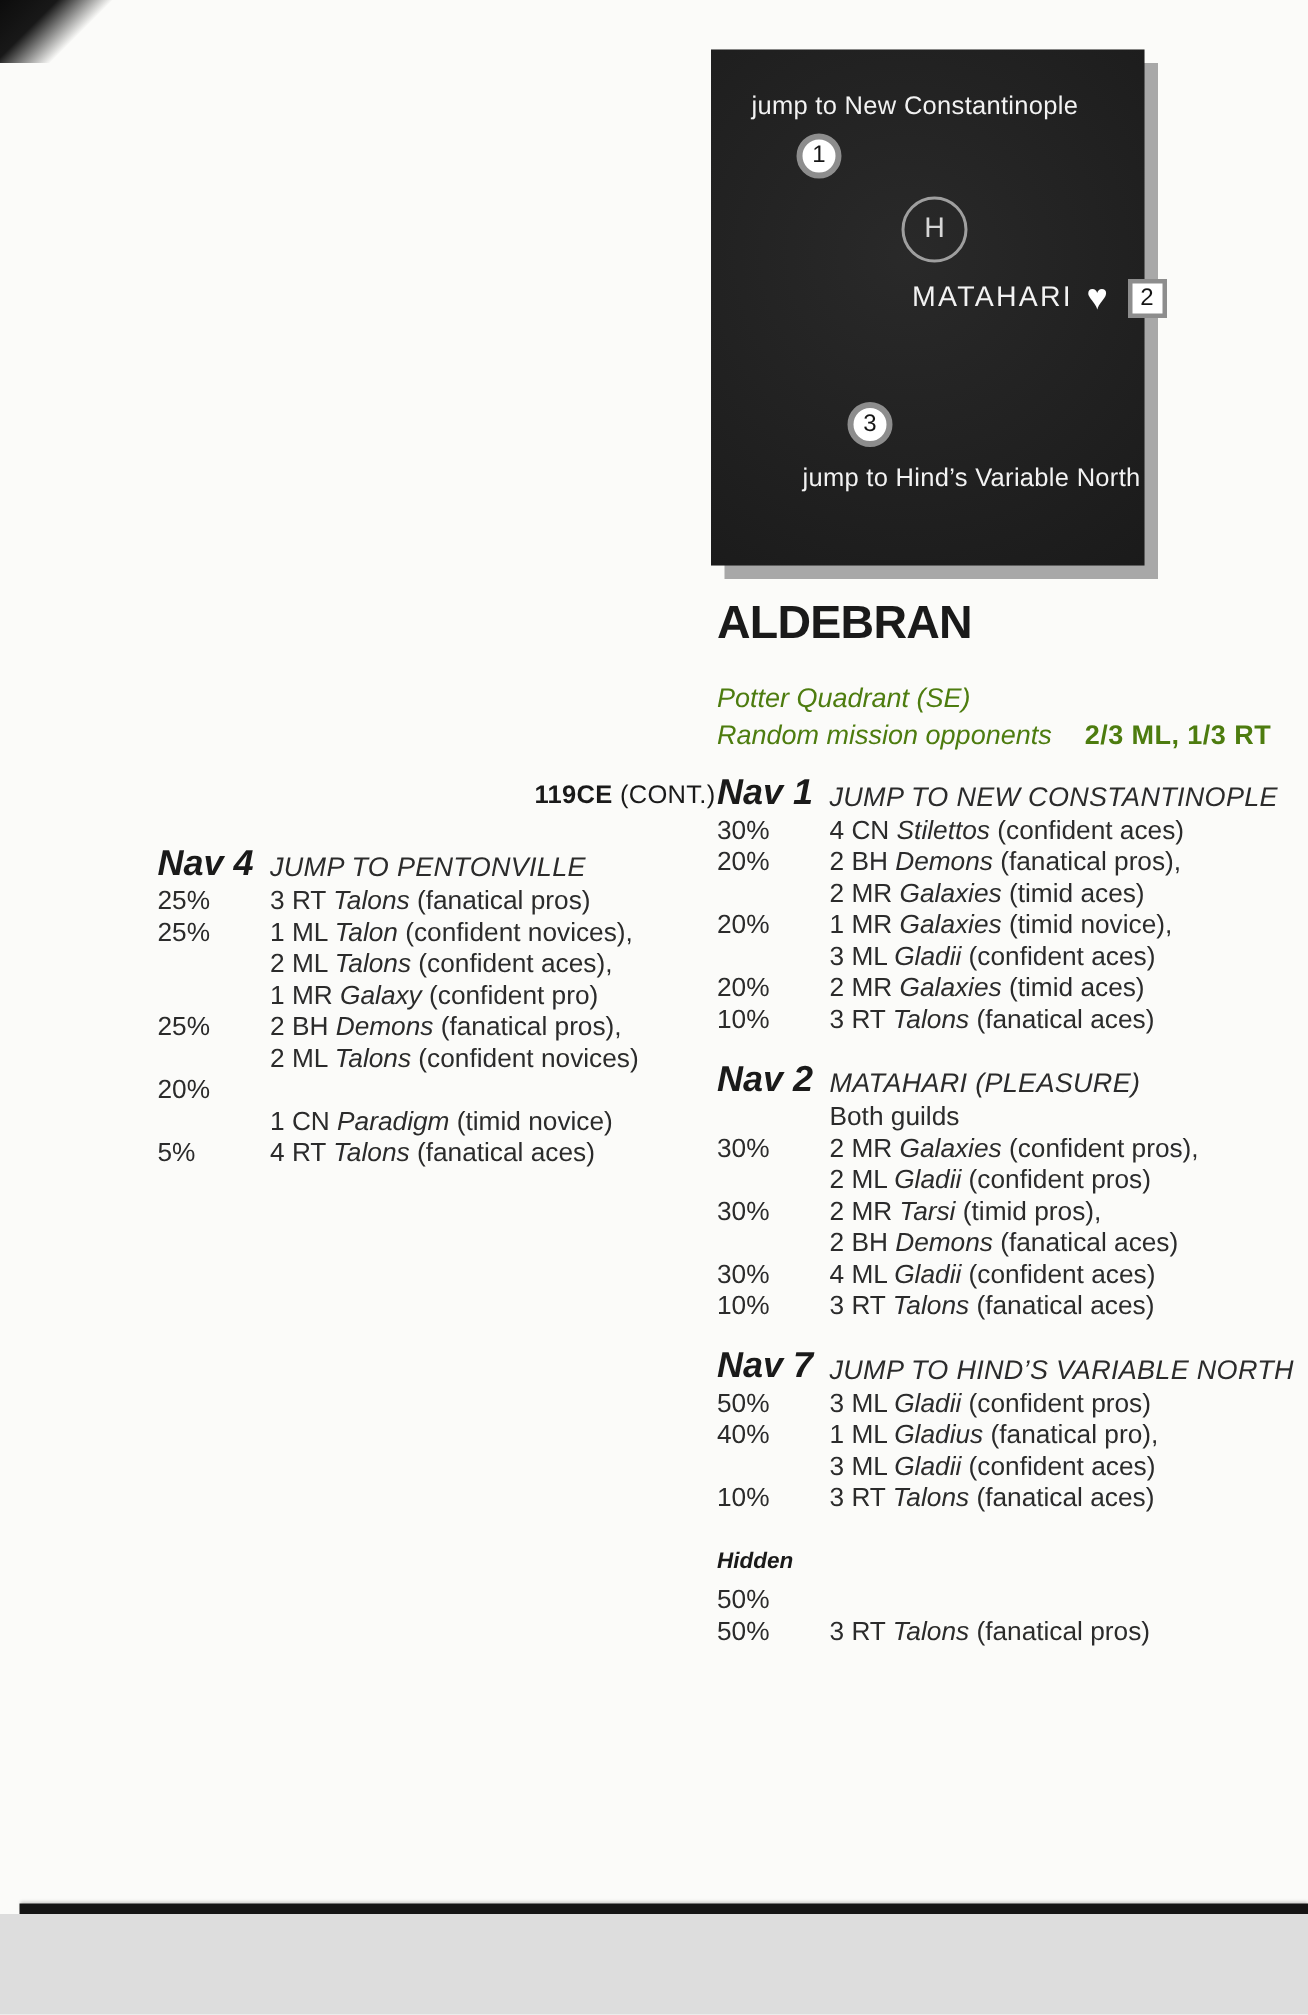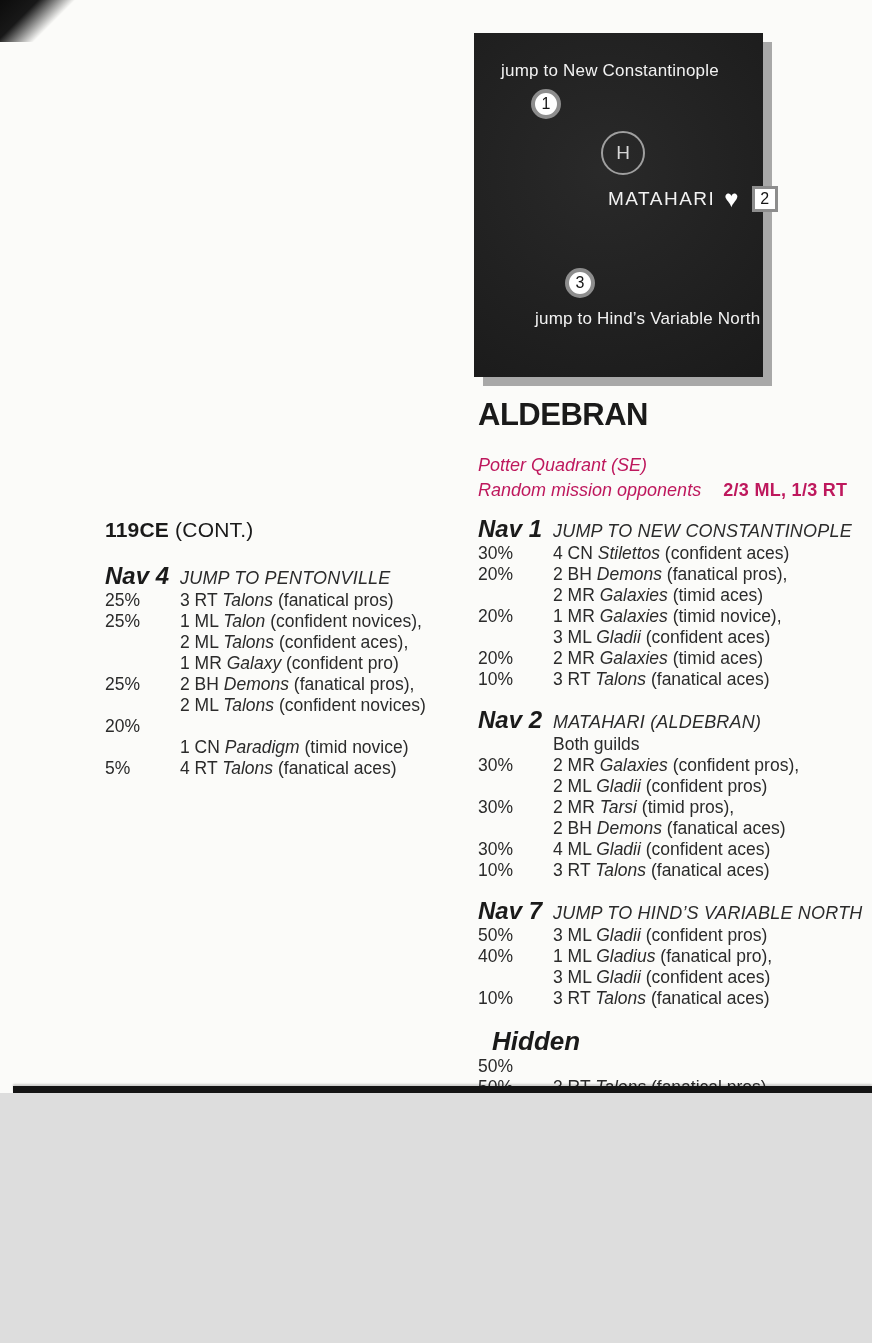--- a/index.html
+++ b/index.html
@@ -2,21 +2,21 @@
 <html style="--paper: #fbfbf9; --ink: #2b2b2b; --heading-ink: #1a1a1a; --map-bg: #1e1e1e; --map-text: #f2f2f2; --ring-gray: #8d8d8d; --shadow-gray: #a8a8a8;"><head>
 <meta charset="utf-8">
 <style>
   :root{
     --paper:#fbfbf9; --ink:#2b2b2b; --heading-ink:#1a1a1a;
     --map-bg:#1e1e1e; --map-text:#f2f2f2; --ring-gray:#8d8d8d; --shadow-gray:#a8a8a8;
   }
   html,body{margin:0;padding:0;}
   body{background:#ddd;}
   .page{
-    position:relative; width:872px; height:1093px; overflow:hidden;
+    position:relative; width:872px; height:1276px; overflow:hidden;
     background:var(--paper); color:var(--ink);
     font-family:"Liberation Sans", sans-serif;
   }
 
   
   .corner-wedge{
     position:absolute; left:0; top:0; width:95px; height:42px;
     background:linear-gradient(135deg, rgba(12,12,12,1) 0%, rgba(12,12,12,.95) 28%, rgba(12,12,12,0) 55%);
   }
   .bottom-bar{
@@ -56,43 +56,43 @@
     background:#fff; border:3px solid var(--ring-gray); color:#151515;
     display:flex; align-items:center; justify-content:center; font-size:16px; line-height:1;
   }
 
   
   .system{position:absolute; left:478px; top:396px; width:394px;}
   .system-title{
     margin:0; font-size:31px; line-height:37px; font-weight:bold;
     letter-spacing:-.5px; color:var(--heading-ink);
   }
-  .system-meta{margin-top:20px; font-style:italic; font-size:18px; line-height:25px; color:#be185d;}
+  .system-meta{margin-top:20px; font-style:italic; font-size:18px; line-height:25px; color:#4d7c0f;}
   .opp-line{white-space:nowrap;}
   .opp-value{font-style:normal; font-weight:bold; margin-left:17px; letter-spacing:.3px;}
 
   
   .col{position:absolute;}
   .left-col{left:105px; top:519px; width:372px;}
   .right-col{left:478px; top:518px; width:394px;}
   .col-heading{
-    margin:0 0 24px 0; font-size:21px; line-height:22px;
-    font-weight:normal; color:var(--heading-ink); letter-spacing:.2px;
+    margin:0 0 24px 0; font-size:17px; line-height:22px;
+    font-weight:normal; color:var(--heading-ink); letter-spacing:.2px;text-align:right;
   }
   .col-heading .b{font-weight:bold;}
 
   .nav-section{margin-bottom:19px;}
   .nav-header{display:flex; line-height:22px; margin-bottom:1px;}
   .nav-label{
     width:75px; flex:none; font-weight:bold; font-style:italic;
     font-size:24px; color:var(--heading-ink);
   }
   .nav-title{font-style:italic; font-size:18px; padding-top:2px; letter-spacing:.2px; white-space:nowrap;}
   .nav-section.standalone .nav-header{line-height:26px; margin-bottom:2px;}
-  .nav-section.standalone .nav-label{font-size:26px; width:auto;margin-left:14px;}
+  .nav-section.standalone .nav-label{font-size:15px; width:auto;}
 
   .row{display:flex; font-size:17.5px; line-height:21px;}
   .pct{width:75px; flex:none;}
   .desc{white-space:nowrap;}
   .desc em{font-style:italic;}
 
   
   .page-number{position:absolute; left:0; top:1274px; width:872px; text-align:center;
     font-size:17px; color:#3c3c3c; letter-spacing:1px;}
 </style>
@@ -221,21 +221,21 @@
             <span class="desc"><span>2 MR </span><em>Galaxies</em><span> (timid aces)</span></span>
           </div>
           <div class="row">
             <span class="pct">10%</span>
             <span class="desc"><span>3 RT </span><em>Talons</em><span> (fanatical aces)</span></span>
           </div>
         </section>
         <section class="nav-section">
           <div class="nav-header">
             <span class="nav-label">Nav 2</span>
-            <span class="nav-title">MATAHARI (ALDEBRAN)</span>
+            <span class="nav-title">MATAHARI (PLEASURE)</span>
           </div>
           <div class="row">
             <span class="pct"></span>
             <span class="desc"><span>Both guilds</span></span>
           </div>
           <div class="row">
             <span class="pct">30%</span>
             <span class="desc"><span>2 MR </span><em>Galaxies</em><span> (confident pros),</span></span>
           </div>
           <div class="row">

